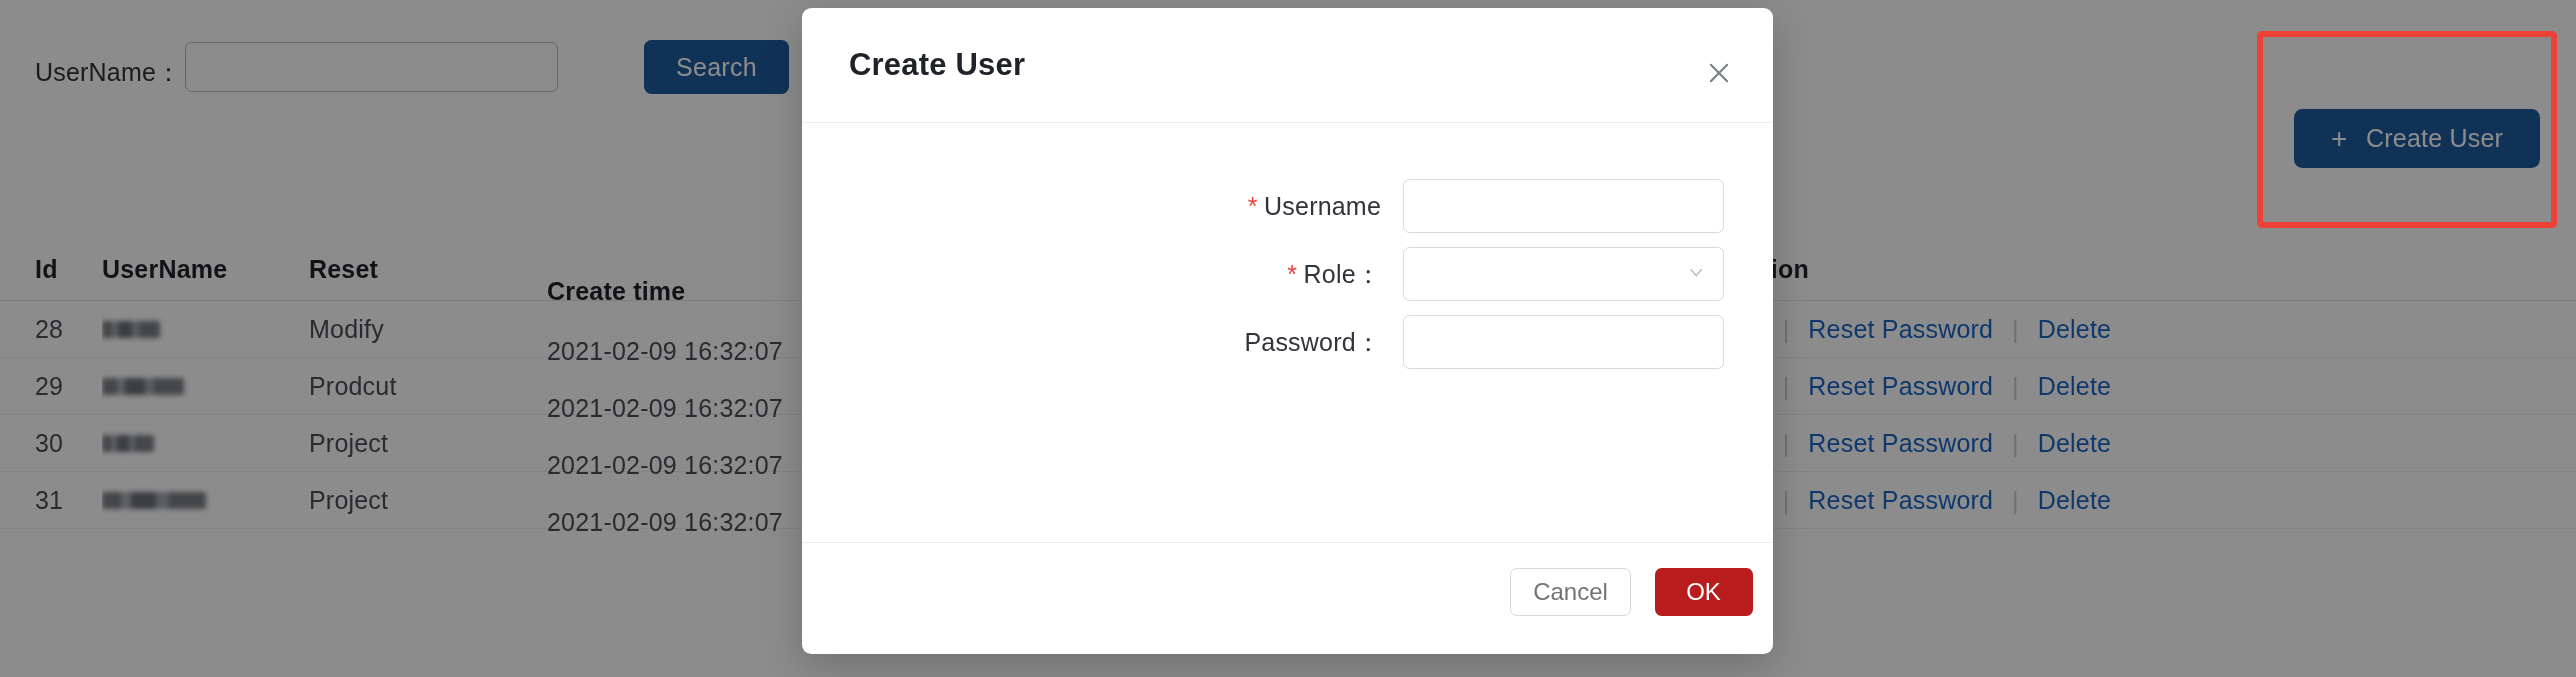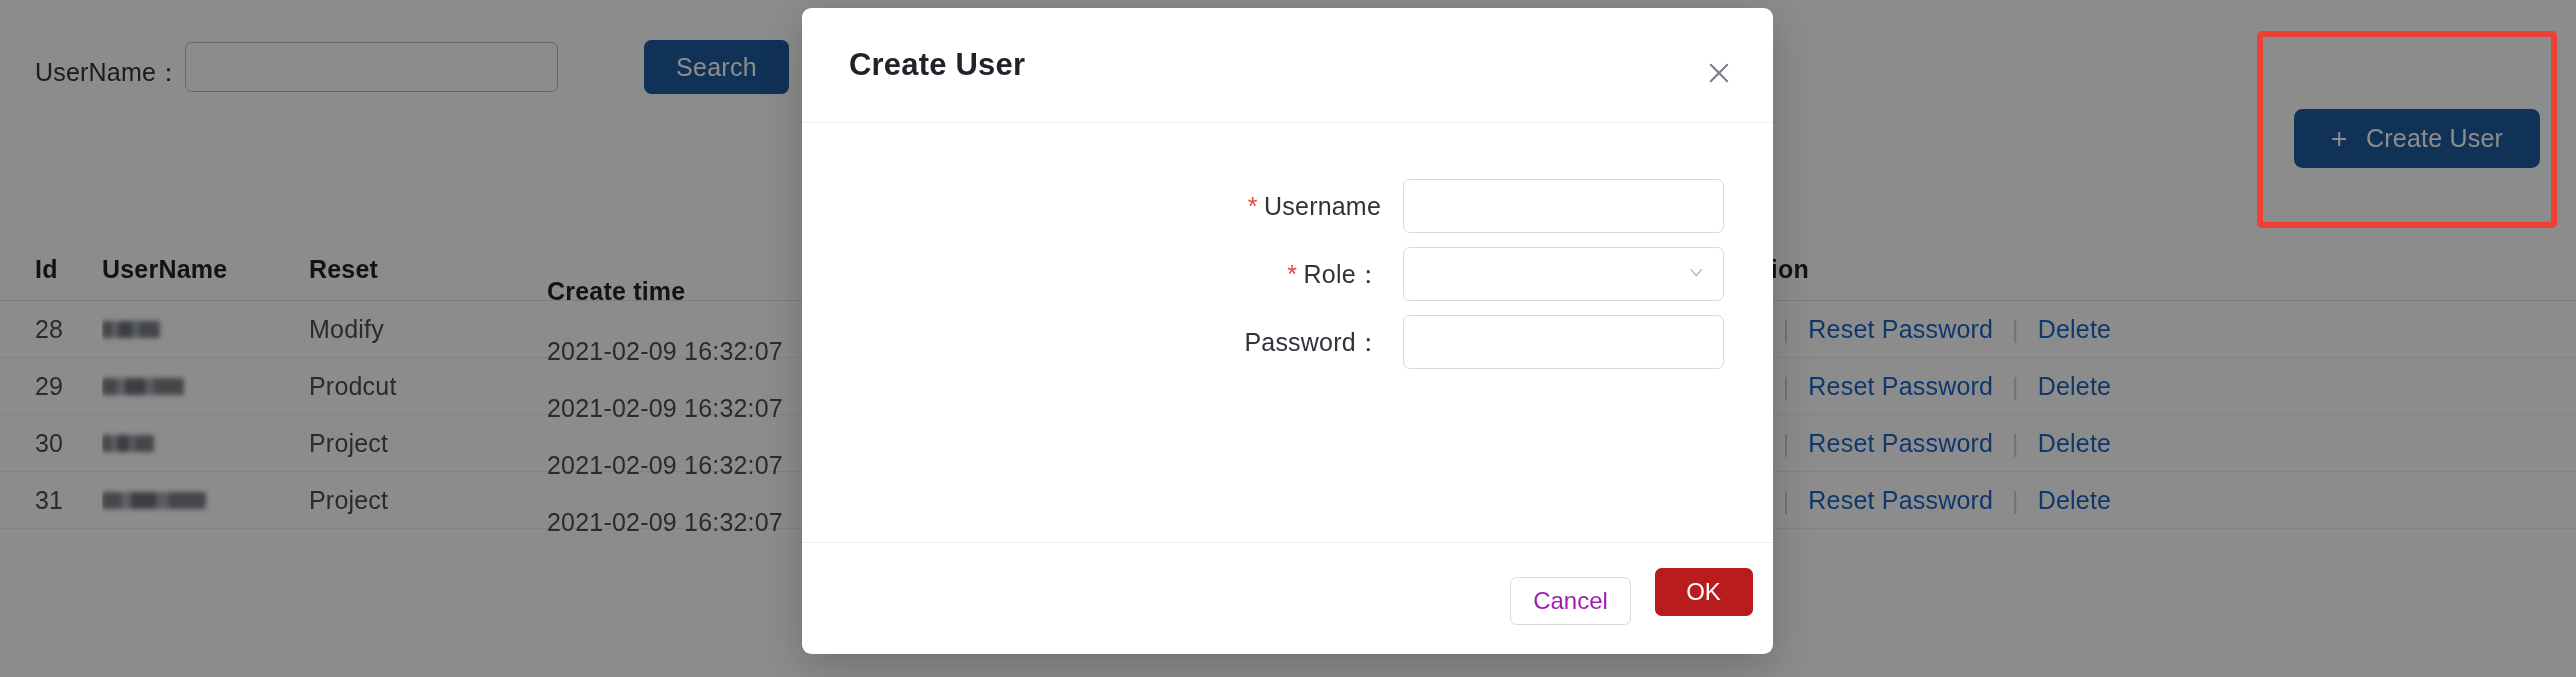--- a/index.html
+++ b/index.html
@@ -93,23 +93,23 @@
   .fctl { position:absolute; left:601px; width:321px; height:54px;
           border:0.9px solid #d6d9de; border-radius:6.5px; background:#fff; }
   .fctl input { width:100%; height:100%; border:none; outline:none; background:transparent;
                 font-size:23px; color:#30333a; padding:0 15px;
                 font-family:"Liberation Sans", sans-serif; }
   .chev { position:absolute; right:17px; top:50%; transform:translateY(-50%);
           color:#b2b6bd; font-size:20.5px; line-height:1; pointer-events:none; }
 
   .modal-foot { position:relative; height:113px; border-top:0.9px solid #eceef1; }
   .btn-cancel {
-    position:absolute; right:142px; top:34px; width:121px; height:48px;
+    position:absolute; right:142px; top:25px; width:121px; height:48px;
     background:#fff; border:0.9px solid #d6d9de; border-radius:6.5px;
-    font-size:24px; color:#a21caf; cursor:pointer;
+    font-size:24px; color:#737373; cursor:pointer;
     font-family:"Liberation Sans", sans-serif;
     display:flex; align-items:center; justify-content:center;
   }
   .btn-ok {
     position:absolute; right:20.5px; top:25px; width:98px; height:48px;
     background:#b91c1c; border:none; border-radius:6.5px;
     font-size:24px; color:#fff; cursor:pointer;
     font-family:"Liberation Sans", sans-serif;
     display:flex; align-items:center; justify-content:center;
   }

